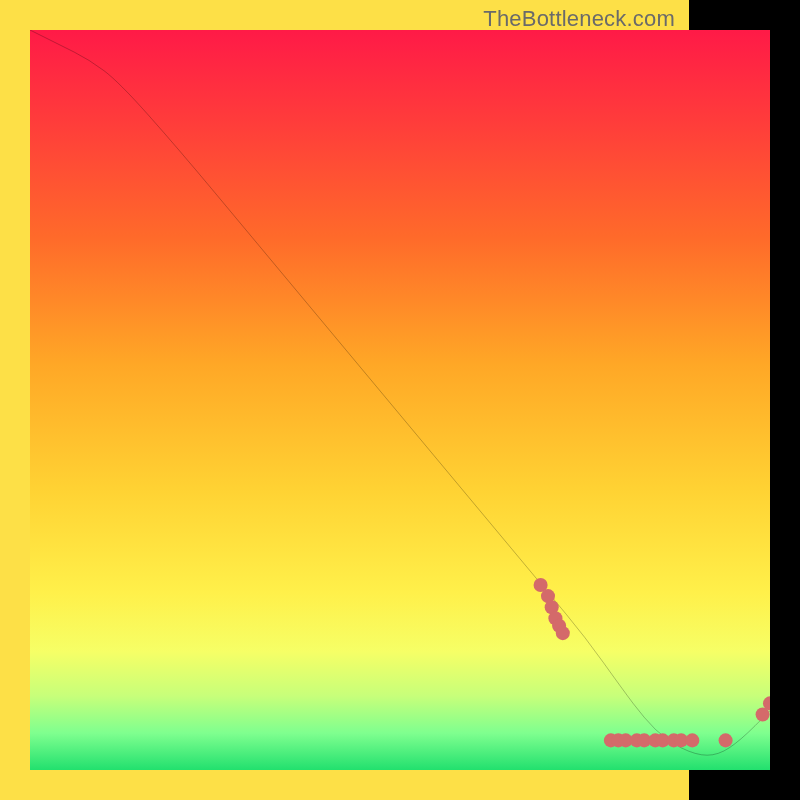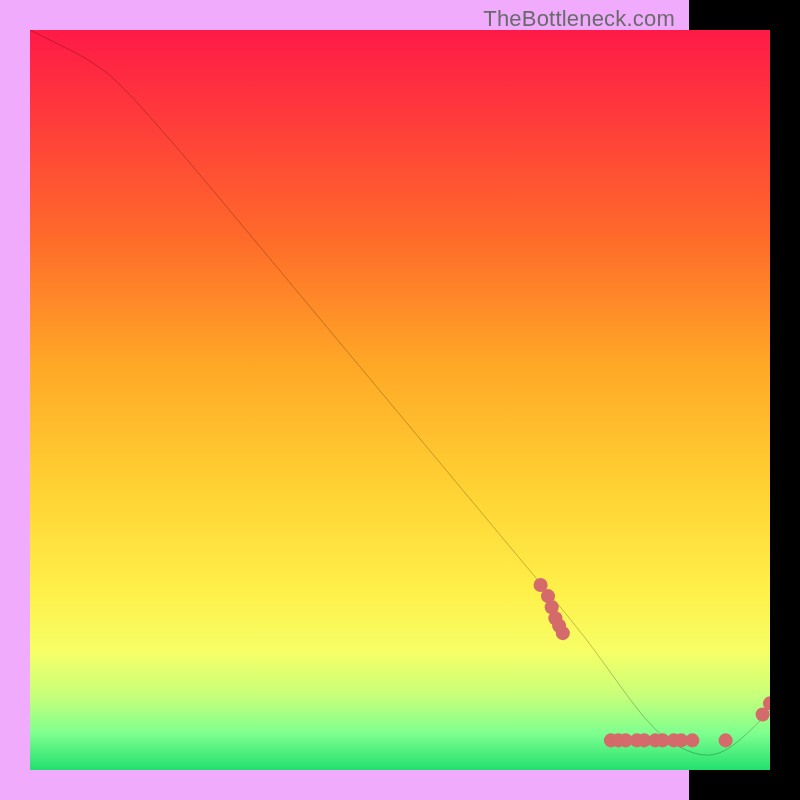--- a/index.html
+++ b/index.html
@@ -8,21 +8,21 @@
     width: 800px;
     height: 800px;
     background: #000;
     font-family: Arial, Helvetica, sans-serif;
     overflow: hidden;
   }
   .stage {
     position: relative;
     width: 689px;
     height: 800px;
-    background: #f0abfc;
+    background: #fde047;
   }
   .watermark {
     position: absolute;
     top: 6px;
     right: 14px;
     color: #6a6a6a;
     font-size: 22px;
     font-weight: 500;
     letter-spacing: 0.2px;
   }

